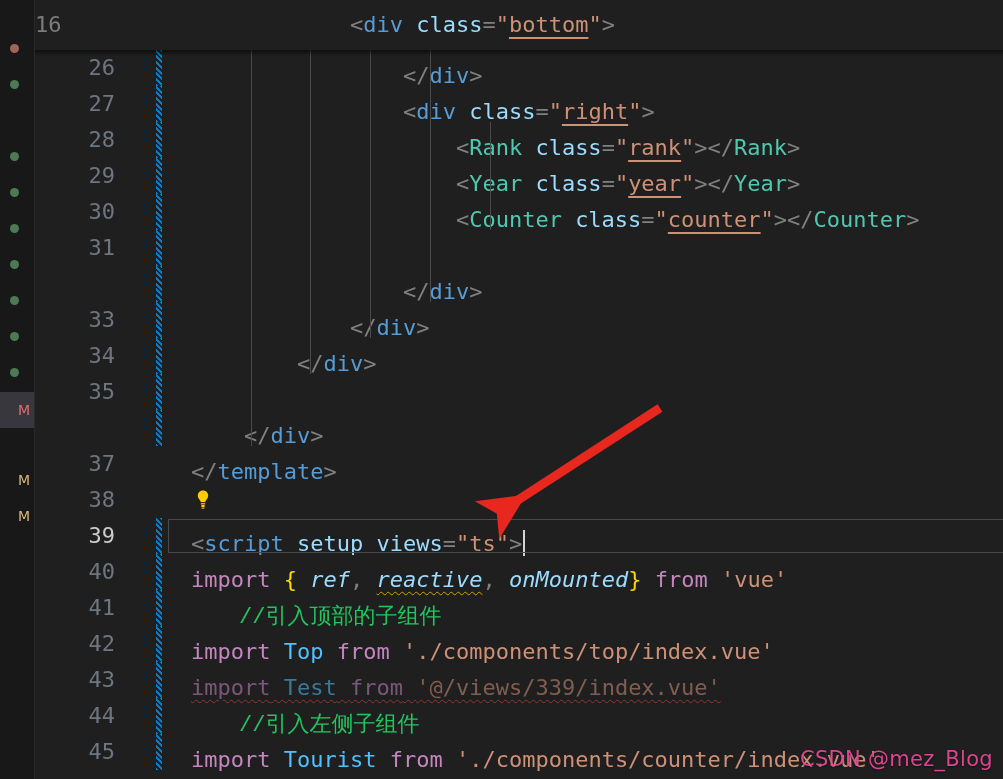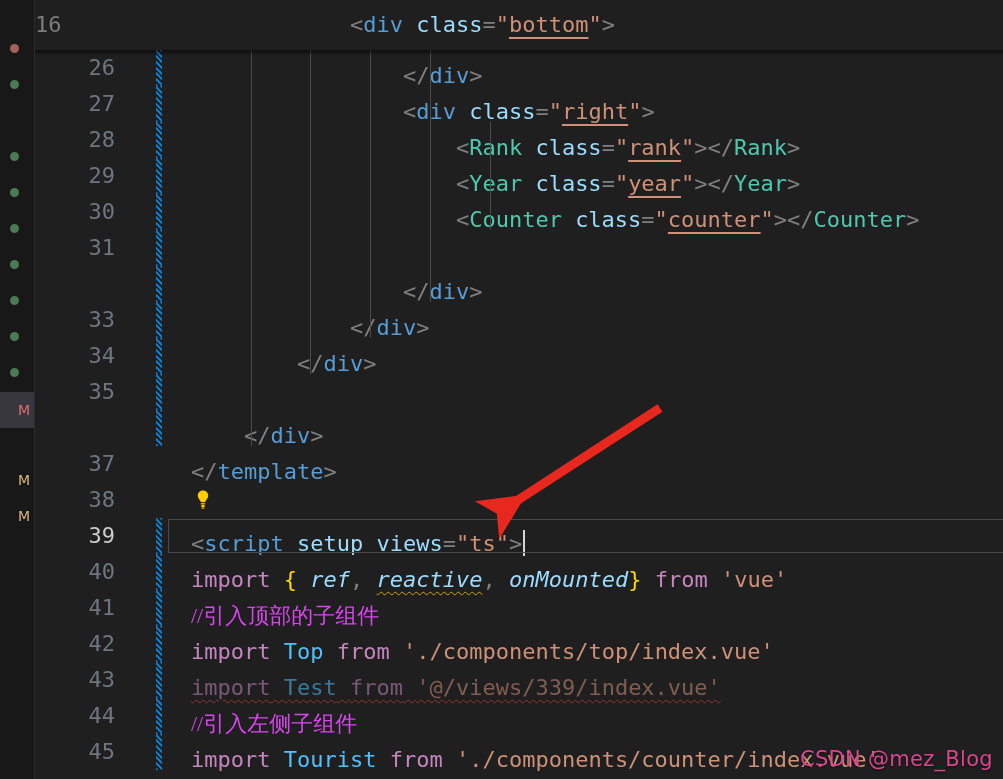--- a/index.html
+++ b/index.html
@@ -105,21 +105,21 @@
   
   .t-punct   { color: #808080; }
   .t-tag     { color: #569cd6; }
   .t-comp    { color: #4ec9b0; }
   .t-attr    { color: #9cdcfe; }
   .t-str     { color: #ce9178; }
   .t-kw      { color: #c586c0; }
   .t-brace   { color: #ffd700; }
   .t-var     { color: #9cdcfe; font-style: italic; }
   .t-type    { color: #4fc1ff; }
-  .t-comment { color: #d946ef; font-family: Liberation Serif, serif; }
+  .t-comment { color: #22c55e; font-family: Liberation Mono, monospace; margin-left: 48px; }
   .t-dim     { opacity: .55; }
 
   .u-link { text-decoration: underline; text-underline-offset: 5px;
             text-decoration-thickness: 2px; }
   .sq-warn {
     text-decoration: underline wavy #cca700;
     text-underline-offset: 4px; text-decoration-thickness: 1px;
   }
   .sq-err {
     text-decoration: underline wavy #f14c4c;

